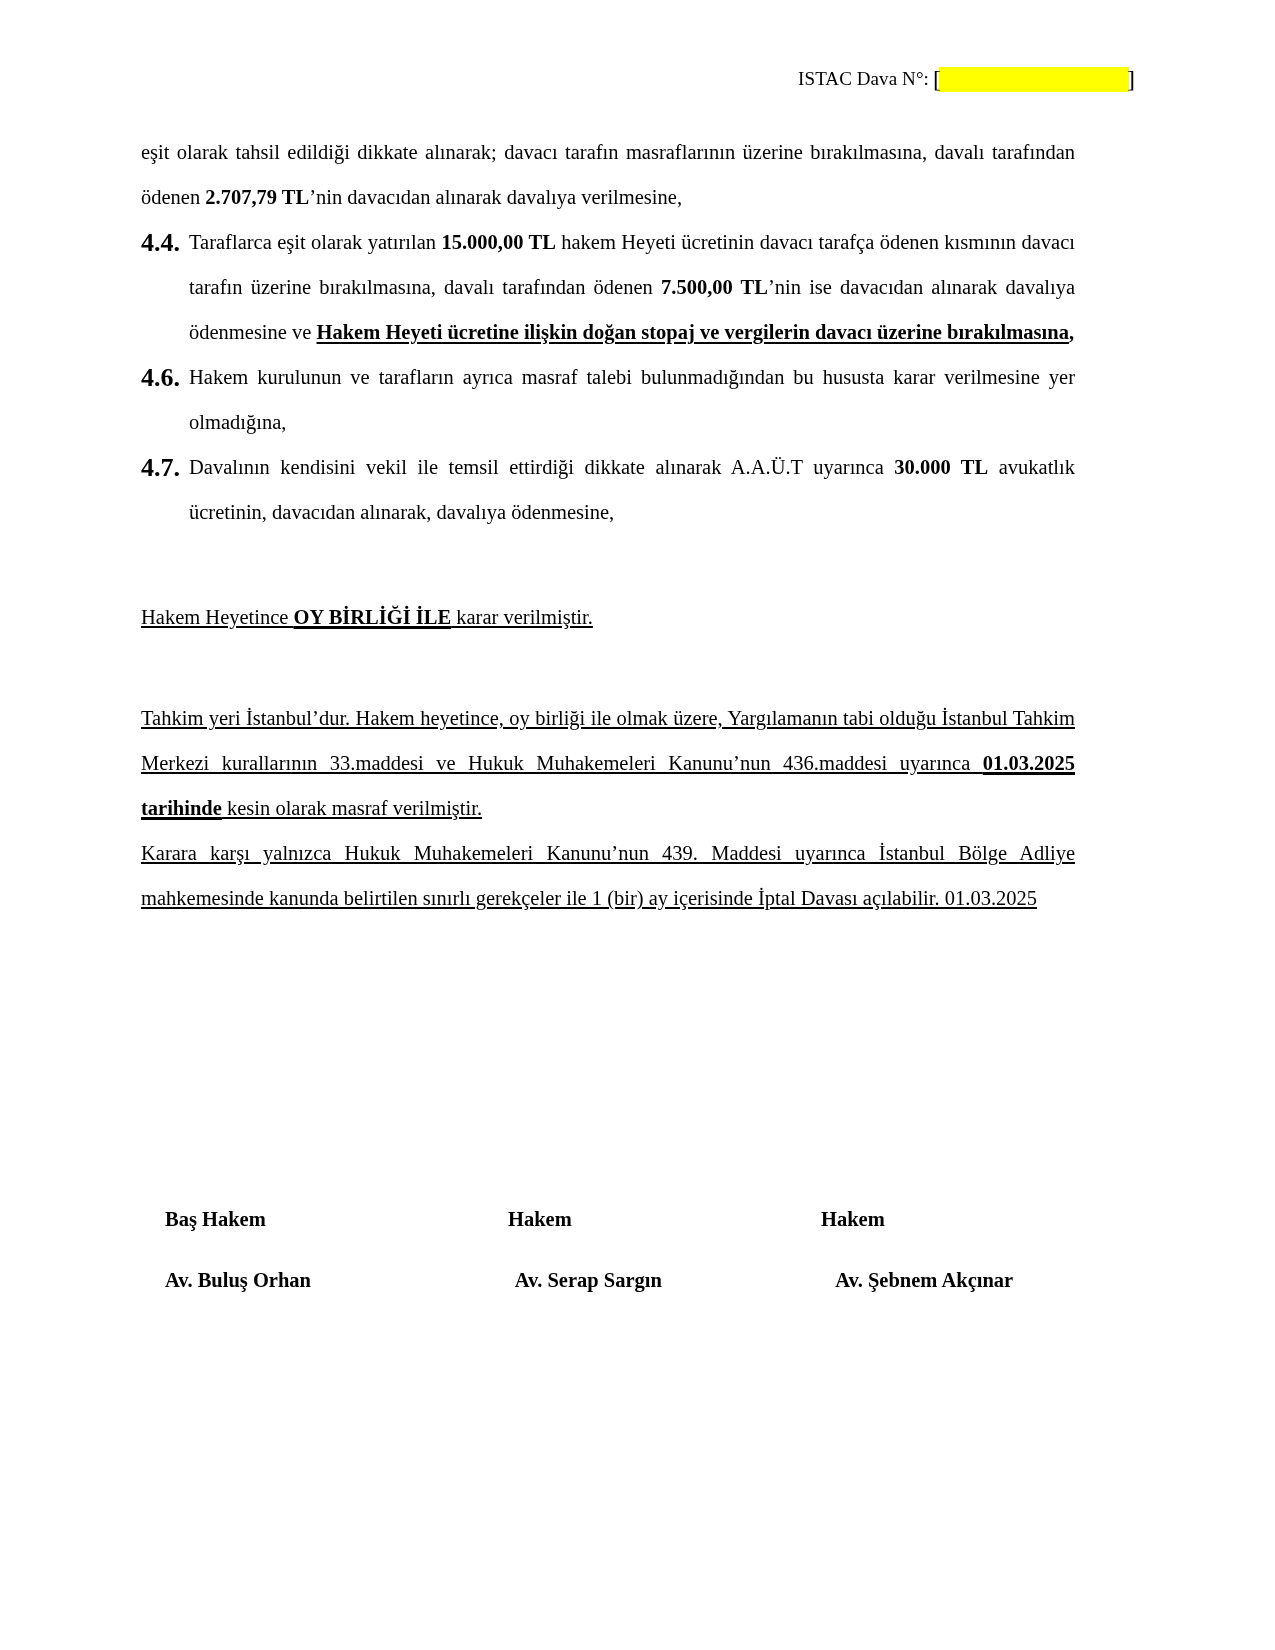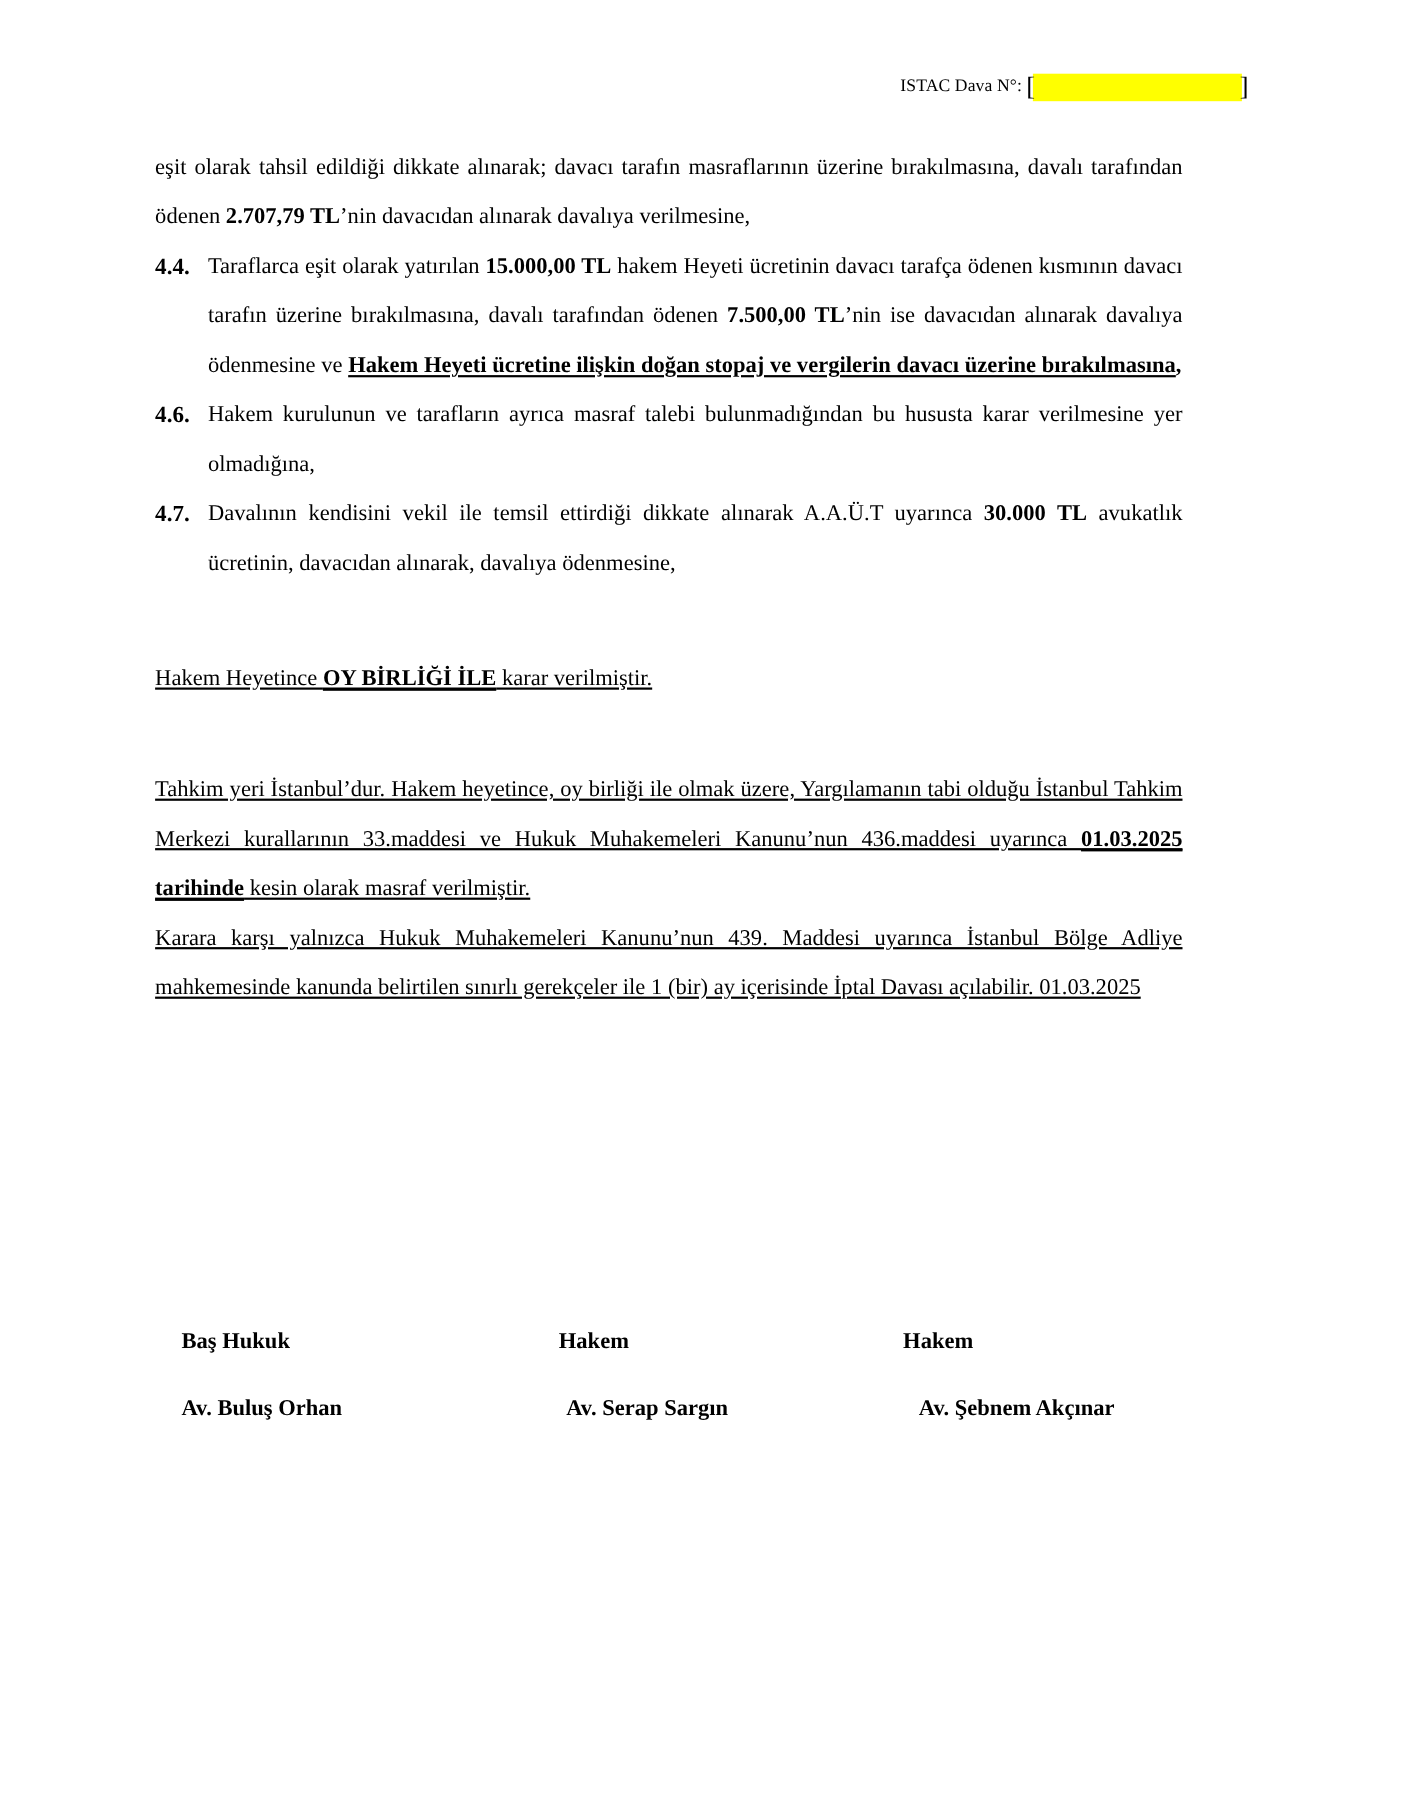--- a/index.html
+++ b/index.html
@@ -26,21 +26,21 @@
     position: absolute;
     top: 62px;
     left: 140px;
     right: 140px;
     height: 34px;
     display: flex;
     justify-content: flex-end;
     align-items: center;
   }
   .case-no-label {
-    font-size: 16px;
+    font-size: 19px;
     letter-spacing: 0.1px;
     white-space: nowrap;
     margin-right: 4px;
   }
   .case-no-field {
     display: inline-flex;
     align-items: center;
     font-size: 21px;
     line-height: 1;
   }
@@ -79,21 +79,21 @@
   .clause {
     position: relative;
     padding-left: 48px;
     margin-top: 19px;
   }
   .clause .num {
     position: absolute;
     left: 0;
     top: 0;
     font-weight: bold;
-    font-size: 21px;
+    font-size: 26px;
     line-height: 45px;
   }
 
   .lead {
     margin-top: 0;
   }
 
   b, .b { font-weight: bold; }
   .bu { font-weight: bold; text-decoration: underline; text-underline-offset: 3px; }
 
@@ -177,21 +177,21 @@
     </p>
 
     <p class="para plain-block">
       <span>Karara karşı yalnızca Hukuk Muhakemeleri Kanunu’nun 439. Maddesi uyarınca İstanbul Bölge Adliye mahkemesinde kanunda belirtilen sınırlı gerekçeler ile 1 (bir) ay içerisinde İptal Davası açılabilir. 01.03.2025</span>
     </p>
 
   </div>
 
   <div class="sig-block">
     <div class="sig-row titles">
-      <div class="sig-col sig-col-1">Baş Hukuk</div>
+      <div class="sig-col sig-col-1">Baş Hakem</div>
       <div class="sig-col sig-col-2">Hakem</div>
       <div class="sig-col sig-col-3">Hakem</div>
     </div>
     <div class="sig-row names">
       <div class="sig-col sig-col-1">Av. Buluş Orhan</div>
       <div class="sig-col sig-col-2">Av. Serap Sargın</div>
       <div class="sig-col sig-col-3">Av. Şebnem Akçınar</div>
     </div>
   </div>
 

